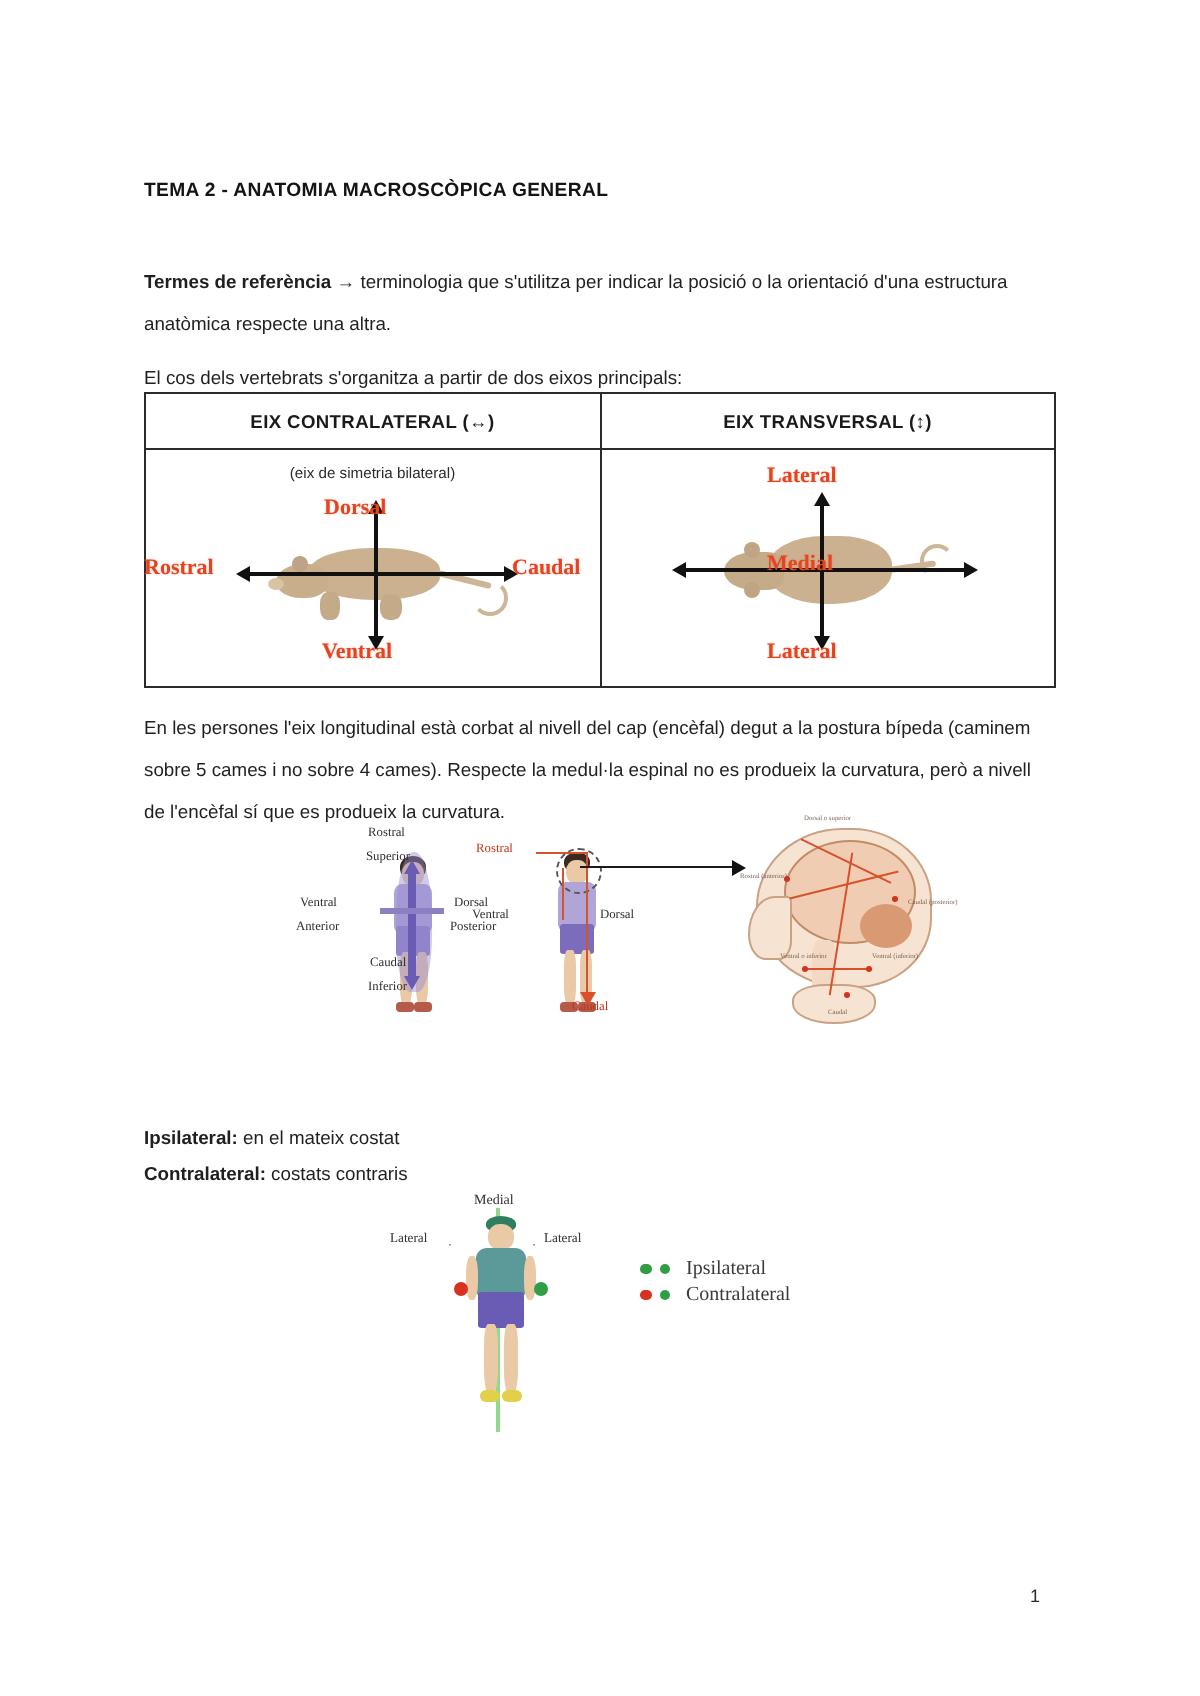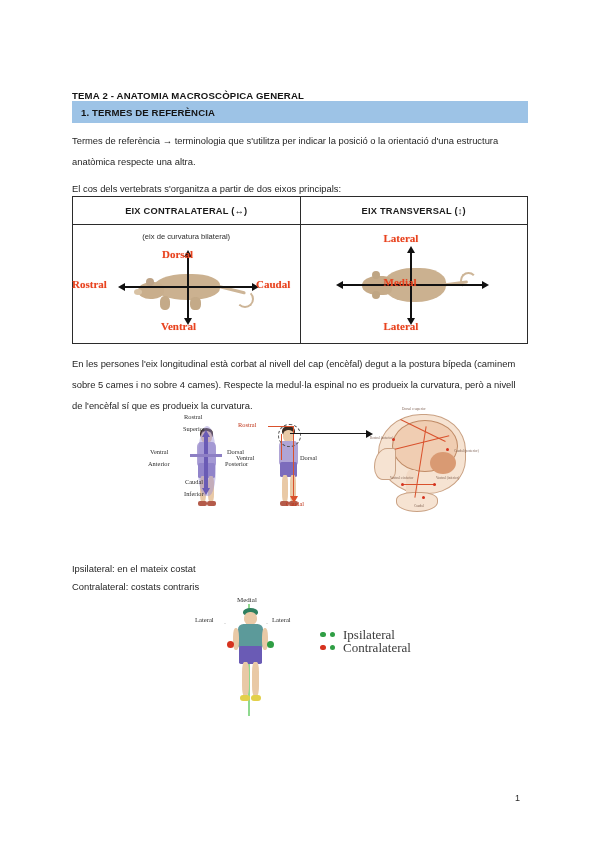--- a/index.html
+++ b/index.html
@@ -48,21 +48,21 @@
     letter-spacing: 0.1px;
   }
   .para {
     position: absolute;
     font-size: 9.4px;
     line-height: 21px;
     color: #1f1f1f;
     width: 456px;
     left: 72px;
   }
-  .para b { font-weight: normal; text-align: right; }
+  .para b { font-weight: bold; text-align: right; }
   #para-def { top: 130px; }
   #para-axes { top: 178px; }
   #para-human { top: 353px; }
 
   
   .axes-table {
     position: absolute;
     left: 72px;
     top: 196px;
     width: 456px;
@@ -211,21 +211,21 @@
     border-radius: 50%;
   }
   .dot-green { background: #2f9e44; }
   .dot-red { background: #d6321e; }
 
   .legend {
     position: absolute;
     left: 320px;
     top: 628px;
     font-family: "Liberation Serif", serif;
-    font-size: 13px;
+    font-size: 10px;
     color: #3a3a3a;
   }
   .legend-row {
     display: flex;
     align-items: center;
     height: 13px;
     gap: 4px;
   }
   .legend-dot {
     width: 5.5px; height: 5.5px;
@@ -242,40 +242,37 @@
     color: #2b2b2b;
   }
 </style>
 </head>
 <body>
 
 <div class="page">
 
   <div class="doc-title">TEMA 2 - ANATOMIA MACROSCÒPICA GENERAL</div>
 
-  <div class="section-banner">
-    <span>1. TERMES DE REFERÈNCIA</span>
-  </div>
 
   <div class="para" id="para-def">
     <b>Termes de referència</b><span> → terminologia que s'utilitza per indicar la posició o la orientació d'una estructura anatòmica respecte una altra.</span>
   </div>
 
   <div class="para" id="para-axes">El cos dels vertebrats s'organitza a partir de dos eixos principals:</div>
 
   <table class="axes-table">
     <tbody>
         <tr>
       <td class="th-cell">EIX CONTRALATERAL (↔)</td>
       <td class="th-cell">EIX TRANSVERSAL (↕)</td>
     </tr>
     <tr>
       <td class="body-cell">
         <div class="cell-inner">
-          <div class="sub-caption">(eix de curvatura bilateral)</div>
+          <div class="sub-caption">(eix de simetria bilateral)</div>
 
           <div class="rat-side" style="left:58px; top:38px; width:112px; height:46px;">
             <div style="position:absolute; left:22px; top:10px; width:66px; height:26px; background:#cbb190; border-radius:48% 42% 45% 50%;"></div>
             <div style="position:absolute; left:6px; top:18px; width:26px; height:17px; background:#c9ae8c; border-radius:55% 40% 45% 50%;"></div>
             <div style="position:absolute; left:14px; top:14px; width:8px; height:8px; background:#bda387; border-radius:50%;"></div>
             <div style="position:absolute; left:2px; top:25px; width:8px; height:6px; background:#d9c3a5; border-radius:50%;"></div>
             <div style="position:absolute; left:28px; top:32px; width:10px; height:14px; background:#c4aa88; border-radius:40%;"></div>
             <div style="position:absolute; left:58px; top:33px; width:11px; height:13px; background:#c4aa88; border-radius:40%;"></div>
             <div style="position:absolute; left:84px; top:24px; width:30px; height:3px; background:#cdb597; border-radius:2px; transform:rotate(14deg);"></div>
             <div style="position:absolute; left:104px; top:26px; width:14px; height:14px; border:2.5px solid #cdb597; border-radius:50%; border-left-color:transparent; border-top-color:transparent;"></div>

